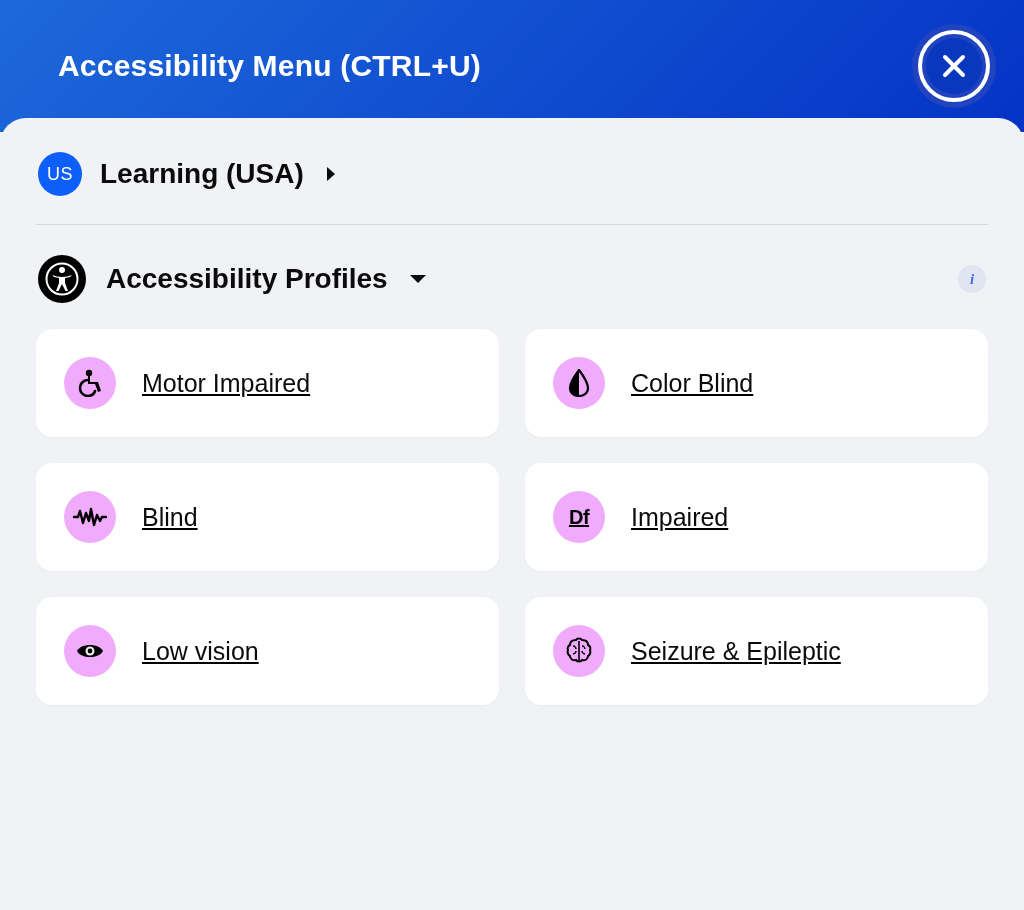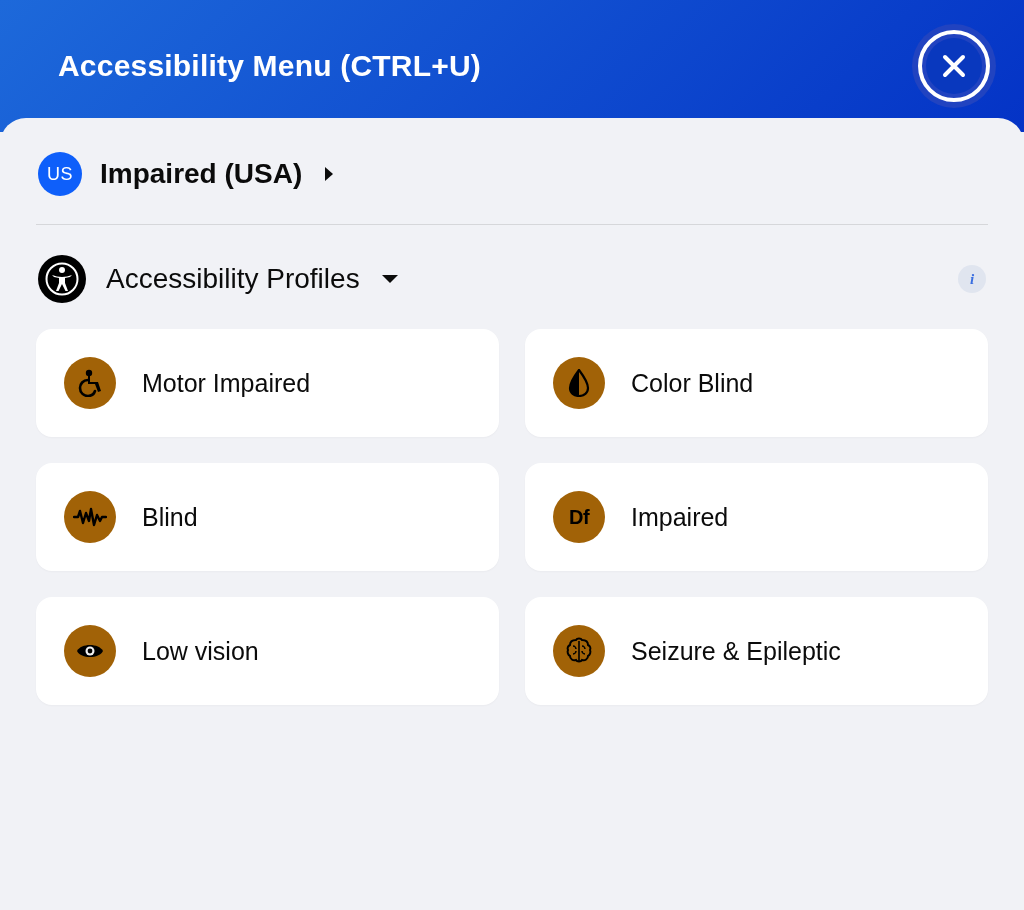--- a/index.html
+++ b/index.html
@@ -114,21 +114,21 @@
     width: 48px;
     height: 48px;
     border-radius: 50%;
     background: #000000;
     display: flex;
     align-items: center;
     justify-content: center;
   }
   .profiles-title {
     font-size: 28px;
-    font-weight: 400;
+    font-weight: 700;
     color: #0b0b0b;
   }
   .info-badge {
     width: 28px;
     height: 28px;
     border-radius: 50%;
     background: #e0e5ef;
     color: #3b6fe0;
     font-family: Georgia, serif;
     font-style: italic;
@@ -147,26 +147,27 @@
   .card {
     background: #ffffff;
     border-radius: 16px;
     height: 108px;
     display: flex;
     align-items: center;
     gap: 26px;
     padding: 16px 28px;
     cursor: pointer;
     box-shadow: 0 1px 2px rgba(0,0,0,0.03);
+    text-decoration: underline;
   }
   .card-icon {
     width: 52px;
     height: 52px;
     border-radius: 50%;
-    background: #a16207;
+    background: #f0abfc;
     display: flex;
     align-items: center;
     justify-content: center;
     flex-shrink: 0;
   }
   .card-icon .text-glyph {
     font-weight: 800;
     font-size: 20px;
     color: #000;
     letter-spacing: -0.5px;
@@ -190,21 +191,21 @@
         </svg>
       </div>
     </div>
   </div>
 </div>
 
 <div class="panel">
 
   <div class="lang-row">
     <div class="flag-badge">US</div>
-    <div class="lang-label">Impaired (USA)</div>
+    <div class="lang-label">Learning (USA)</div>
     <svg class="chevron-right" width="14" height="18" viewBox="0 0 14 18">
       <path d="M3 2 L11 9 L3 16 Z" fill="#0b0b0b"></path>
     </svg>
   </div>
 
   <div class="profiles-header">
     <div class="profiles-left">
       <div class="a11y-icon-wrap">
         <svg width="44" height="44" viewBox="0 0 44 44">
           <circle cx="22" cy="22" r="18" fill="#000000"></circle>

